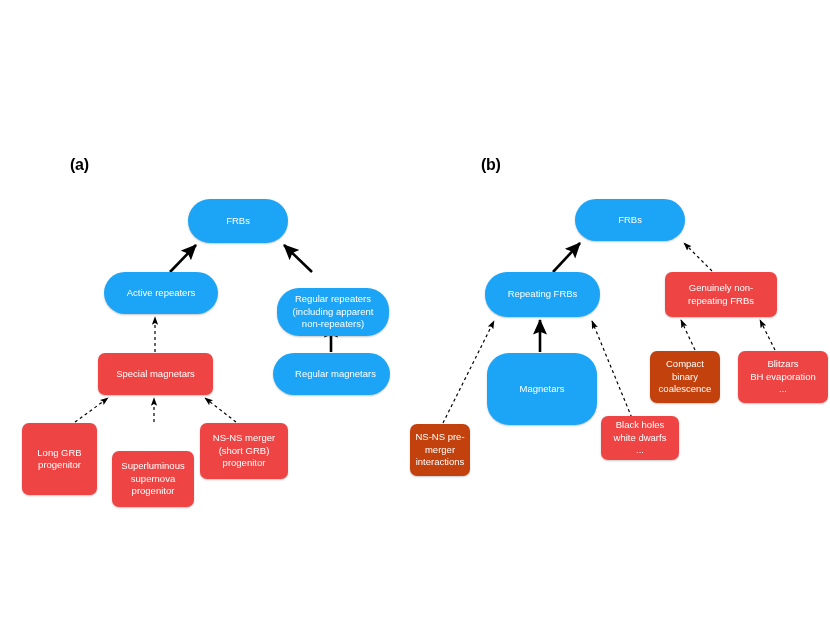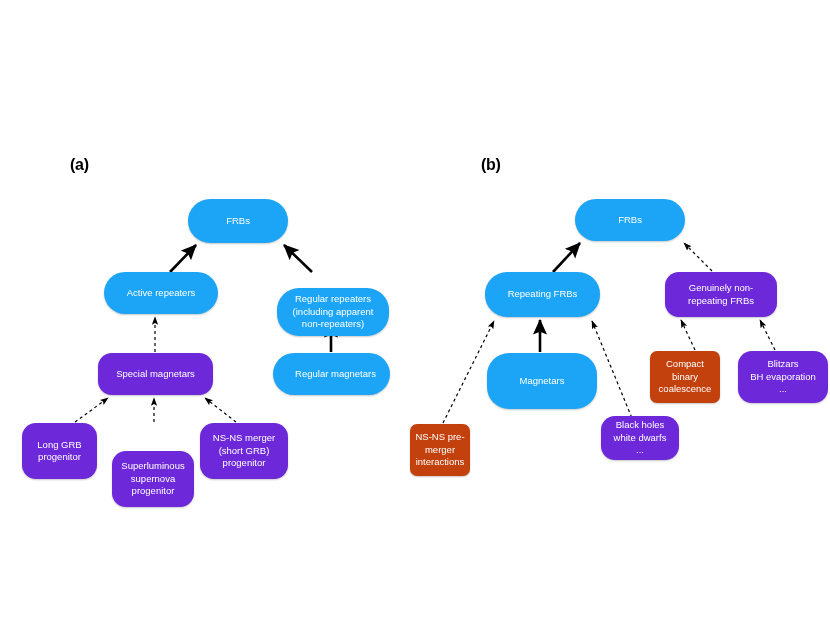--- a/index.html
+++ b/index.html
@@ -43,21 +43,21 @@
     font-family: "Liberation Sans", sans-serif;
     font-size: 9.5px;
     line-height: 12.5px;
     border-radius: 7px;
     padding: 2px 4px;
     box-shadow: 0 1px 2px rgba(0,0,0,0.22);
     z-index: 5;
     white-space: pre-line;
   }
   .node.blue  { background: #1CA5F7; border-radius: 22px; }
-  .node.gray  { background: #6d28d9; border-radius: 14px; }
+  .node.gray  { background: #ef4444; }
   .node.teal  { background: #c2410c; }
 
   svg#edges {
     position: absolute;
     left: 0; top: 0;
     width: 830px;
     height: 623px;
     z-index: 1;
     overflow: visible;
   }
@@ -98,33 +98,33 @@
   <div class="panel-label" id="label-b">(b)</div>
 
   <div id="node-group">
       <div class="node blue" style="left: 188px; top: 199px; width: 100px; height: 44px;">FRBs</div>
       <div class="node blue" style="left: 104px; top: 272px; width: 114px; height: 42px;">Active repeaters</div>
       <div class="node blue" style="left: 277px; top: 272px; width: 112px; height: 48px; margin-top: 16px;">Regular repeaters
 (including apparent
 non-repeaters)</div>
       <div class="node gray" style="left: 98px; top: 353px; width: 115px; height: 42px;">Special magnetars</div>
       <div class="node blue" style="left: 273px; top: 353px; width: 117px; height: 42px; padding-left: 12px;">Regular magnetars</div>
-      <div class="node gray" style="left: 22px; top: 423px; width: 75px; height: 56px;">Long GRB
+      <div class="node gray" style="left: 22px; top: 423px; width: 75px; height: 72px;">Long GRB
 progenitor</div>
       <div class="node gray" style="left: 112px; top: 423px; width: 82px; height: 56px; margin-top: 28px;">Superluminous
 supernova
 progenitor</div>
       <div class="node gray" style="left: 200px; top: 423px; width: 88px; height: 56px;">NS-NS merger
 (short GRB)
 progenitor</div>
       <div class="node blue" style="left: 575px; top: 199px; width: 110px; height: 42px;">FRBs</div>
       <div class="node blue" style="left: 485px; top: 272px; width: 115px; height: 45px;">Repeating FRBs</div>
       <div class="node gray" style="left: 665px; top: 272px; width: 112px; height: 45px;">Genuinely non-
 repeating FRBs</div>
-      <div class="node blue" style="left: 487px; top: 353px; width: 110px; height: 56px;">Magnetars</div>
+      <div class="node blue" style="left: 487px; top: 353px; width: 110px; height: 72px;">Magnetars</div>
       <div class="node teal" style="left: 410px; top: 424px; width: 60px; height: 52px;">NS-NS pre-
 merger
 interactions</div>
       <div class="node gray" style="left: 601px; top: 416px; width: 78px; height: 44px;">Black holes
 white dwarfs
 ...</div>
       <div class="node teal" style="left: 650px; top: 351px; width: 70px; height: 52px;">Compact
 binary
 coalescence</div>
       <div class="node gray" style="left: 738px; top: 351px; width: 90px; height: 52px;">Blitzars

